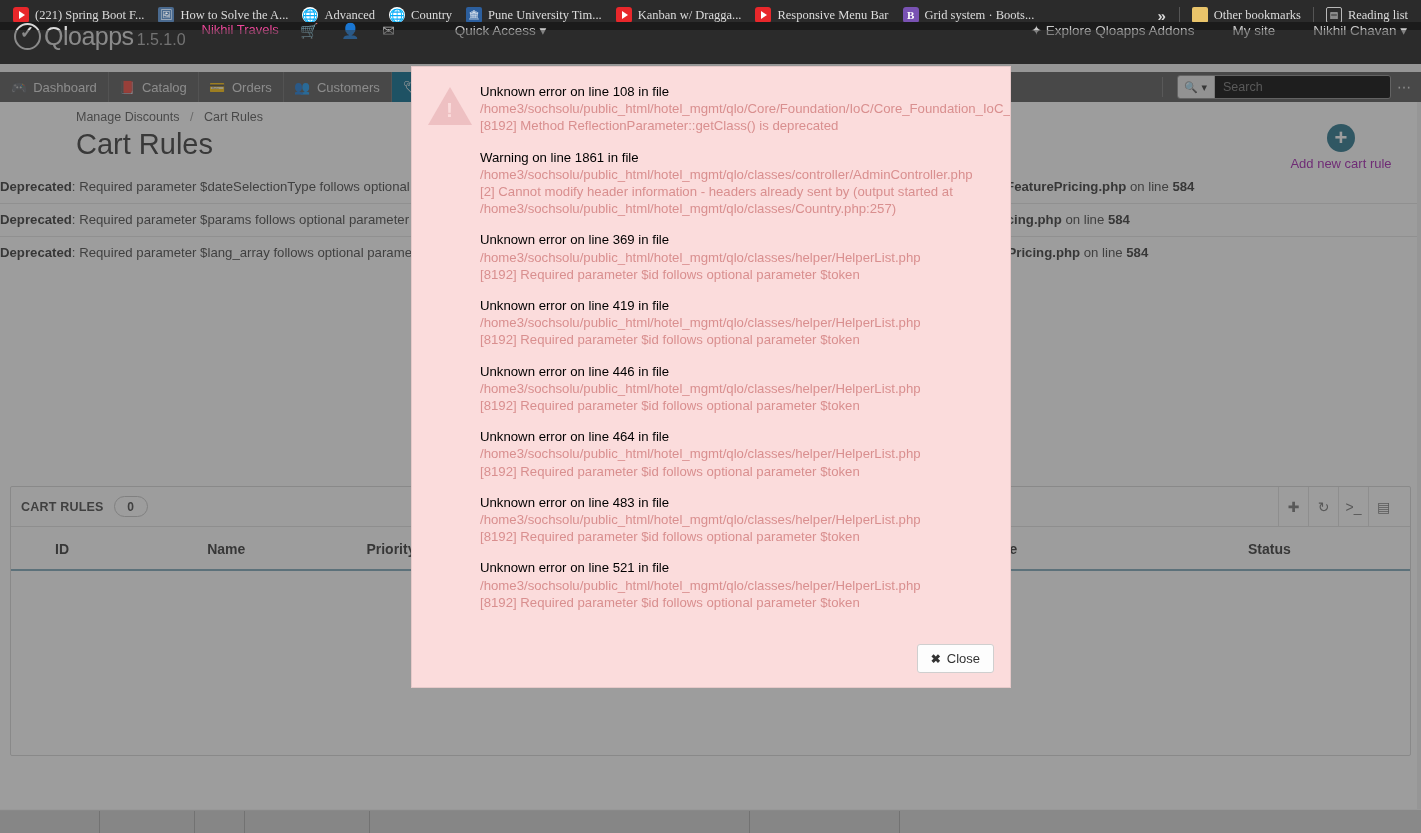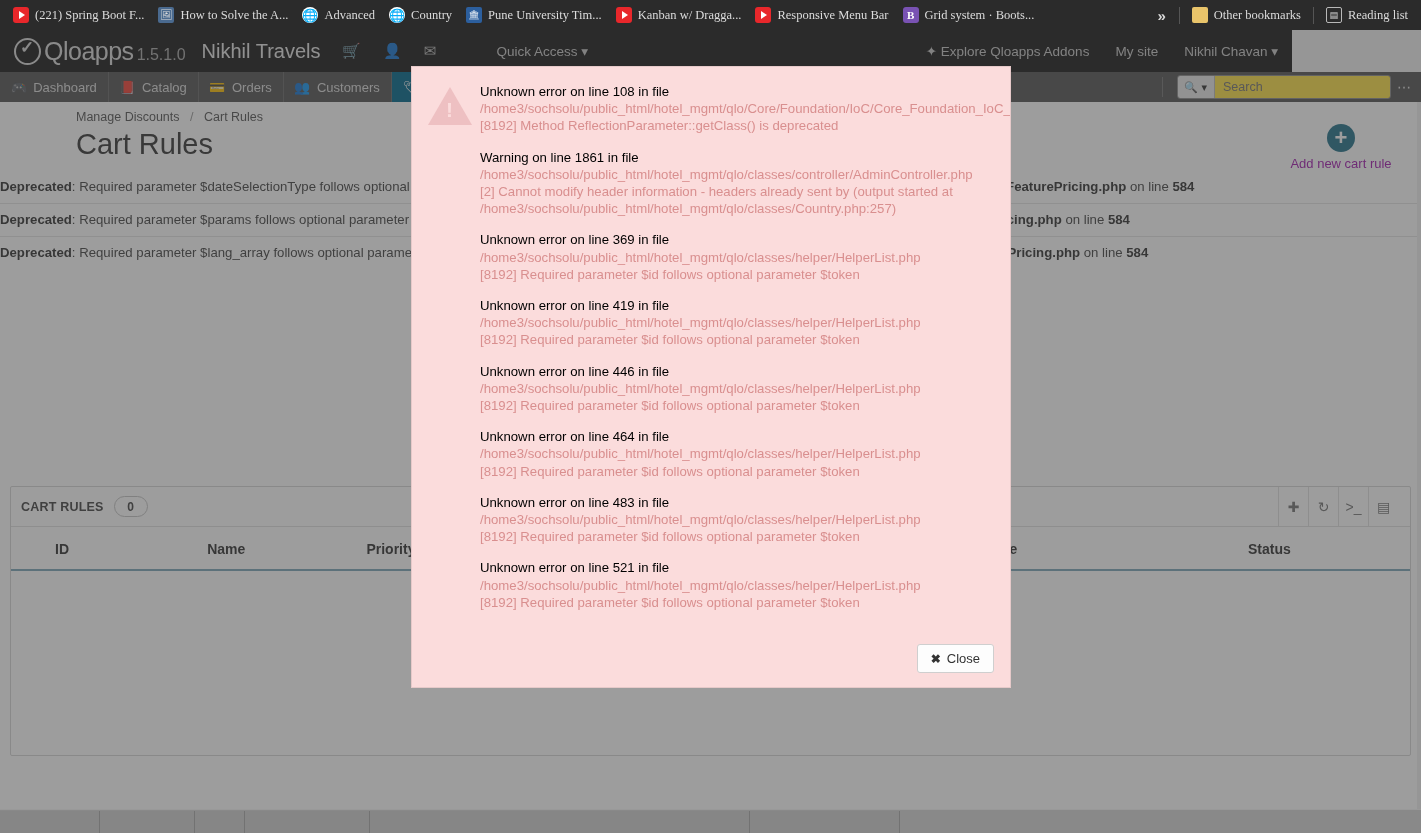--- a/index.html
+++ b/index.html
@@ -53,47 +53,47 @@
   .fav-reading {
     background: transparent; color: #d8d8d8;
     border: 1.5px solid #b8b8b8; border-radius: 2px; font-size: 9px;
   }
   .bm-spacer { flex: 1 1 auto; }
   .bm-chev { padding: 2px 8px; color: #d8d8d8; font-size: 15px; font-weight: bold; }
   .bm-sep { width: 1px; height: 17px; background: #555; margin: 0 5px; }
 
   
   .qlo-header {
-    position: absolute; top: 30px; left: 0;
-    width: 1292px; height: 42px;
+    position: absolute; top: 22px; left: 0;
+    width: 1421px; height: 42px;
     background: #1b1b1b;
-    display: flex; align-items: center;
+    display: flex; align-items: flex-start;
     padding: 0 14px;
     color: #cfcfcf;
   }
   .logo-wrap { display: flex; align-items: baseline; gap: 3px; }
   .logo-mark {
     width: 27px; height: 27px; border-radius: 50%;
     border: 2.5px solid #d8d8d8; position: relative;
     display: inline-block; align-self: center;
   }
   .logo-mark::after {
     content: "✓"; position: absolute;
     left: 4px; top: -3px; font-size: 17px; color: #d8d8d8; font-weight: bold;
   }
   .logo-text { font-size: 25px; color: #d9d9d9; letter-spacing: -0.5px; }
   .logo-ver { font-size: 16px; color: #a8a8a8; }
-  .shop-name { font-size: 20px; color: #e5e5e5; margin-left: 16px; }
+  .shop-name { font-size: 13px; color: #ec4899; margin-left: 16px; }
   .hdr-icon {
     margin-left: 22px; font-size: 15px; color: #b5b5b5; cursor: pointer;
   }
   .quick-access {
     margin-left: 60px; font-size: 13.5px; color: #c8c8c8; cursor: pointer;
   }
-  .hdr-right { margin-left: auto; display: flex; align-items: center; gap: 26px; }
+  .hdr-right { margin-left: auto; display: flex; align-items: center; gap: 38px; }
   .hdr-right span { font-size: 13.5px; color: #c8c8c8; cursor: pointer; }
 
   
   .nav-tabs {
     position: absolute; top: 72px; left: 0;
     width: 1421px; height: 30px;
     background: #555555;
     display: flex; align-items: stretch;
     color: #dcdcdc; font-size: 13px;
   }
@@ -113,21 +113,21 @@
   .search-box {
     display: flex; align-items: stretch;
     height: 24px; border: 1px solid #8a8a8a; border-radius: 3px; overflow: hidden;
   }
   .search-drop {
     background: #e9e9e9; color: #333; display: flex; align-items: center;
     gap: 3px; padding: 0 7px; font-size: 11px; border-right: 1px solid #bbb;
     cursor: pointer;
   }
   .search-inp {
-    background: #fde047; border: 0; outline: none; width: 175px;
+    background: #000000; border: 0; outline: none; width: 175px;
     padding: 0 8px; font-size: 12.5px; color: #777;
     font-family: "Liberation Sans", sans-serif;
   }
   .nav-dots { color: #ddd; font-size: 14px; padding-left: 6px; align-self: center; }
 
   
   .page {
     position: absolute; top: 102px; left: 0;
     width: 1417px; height: 707px;
     background: #ffffff;

